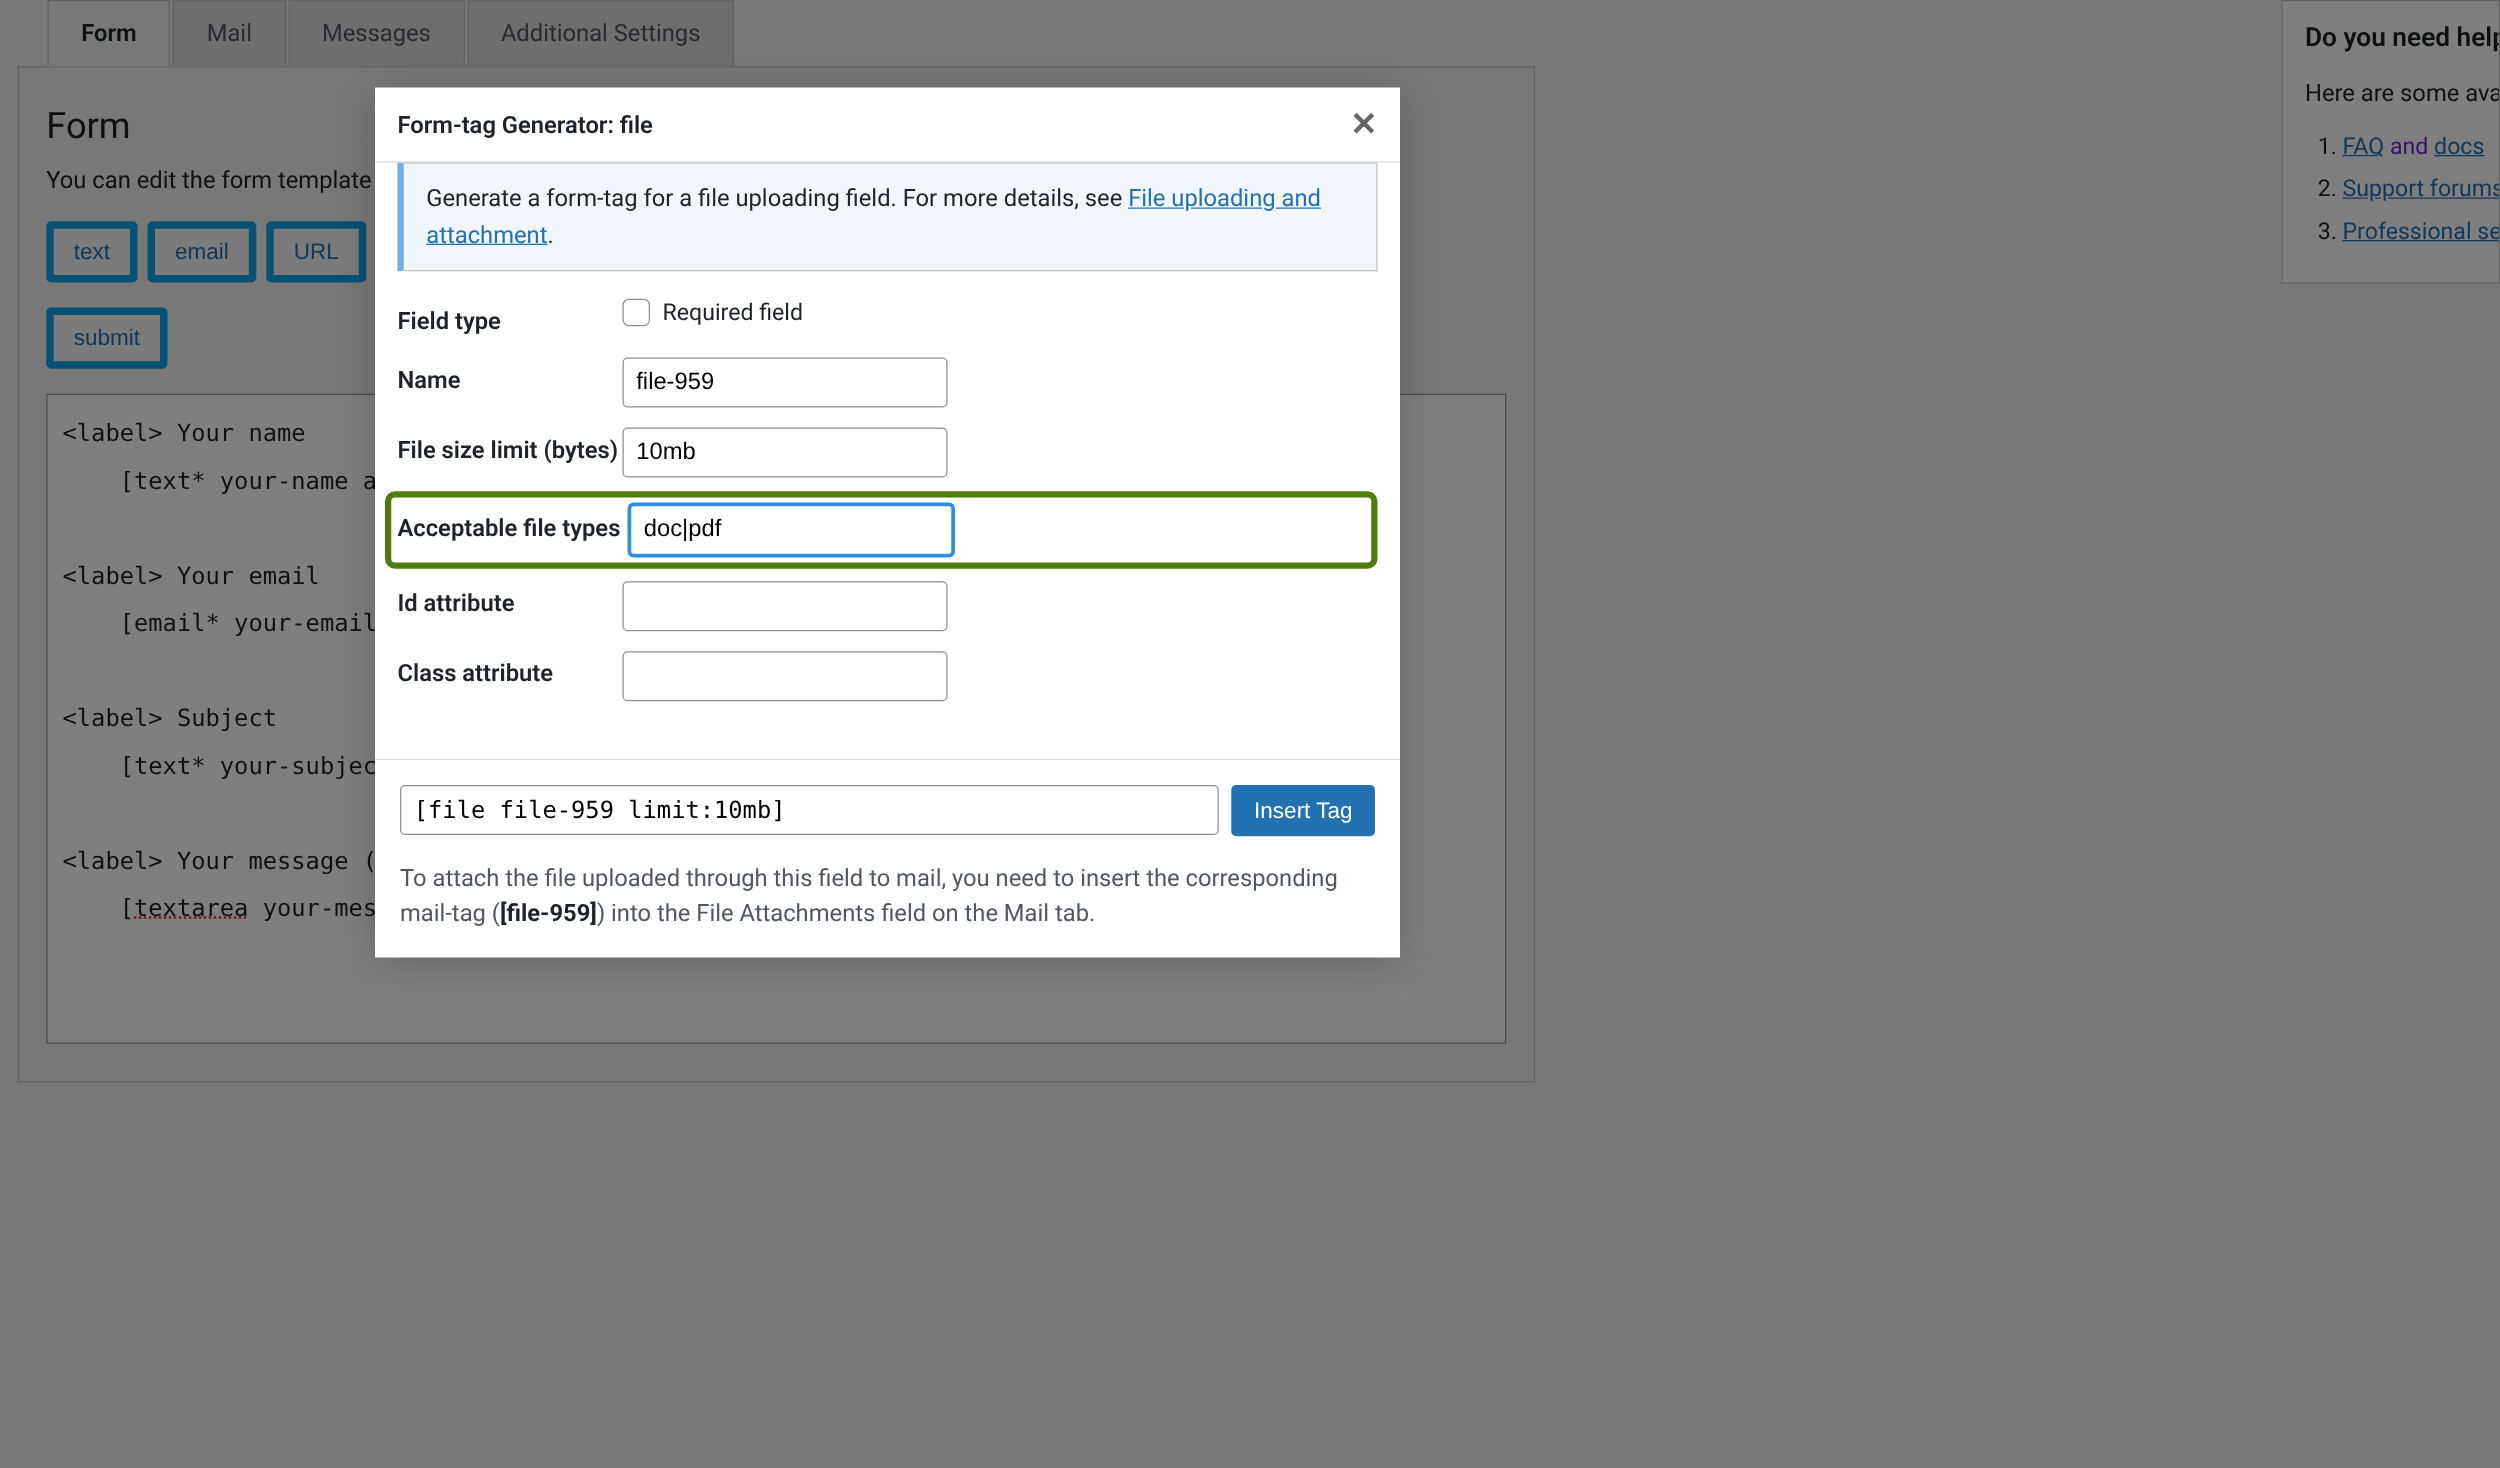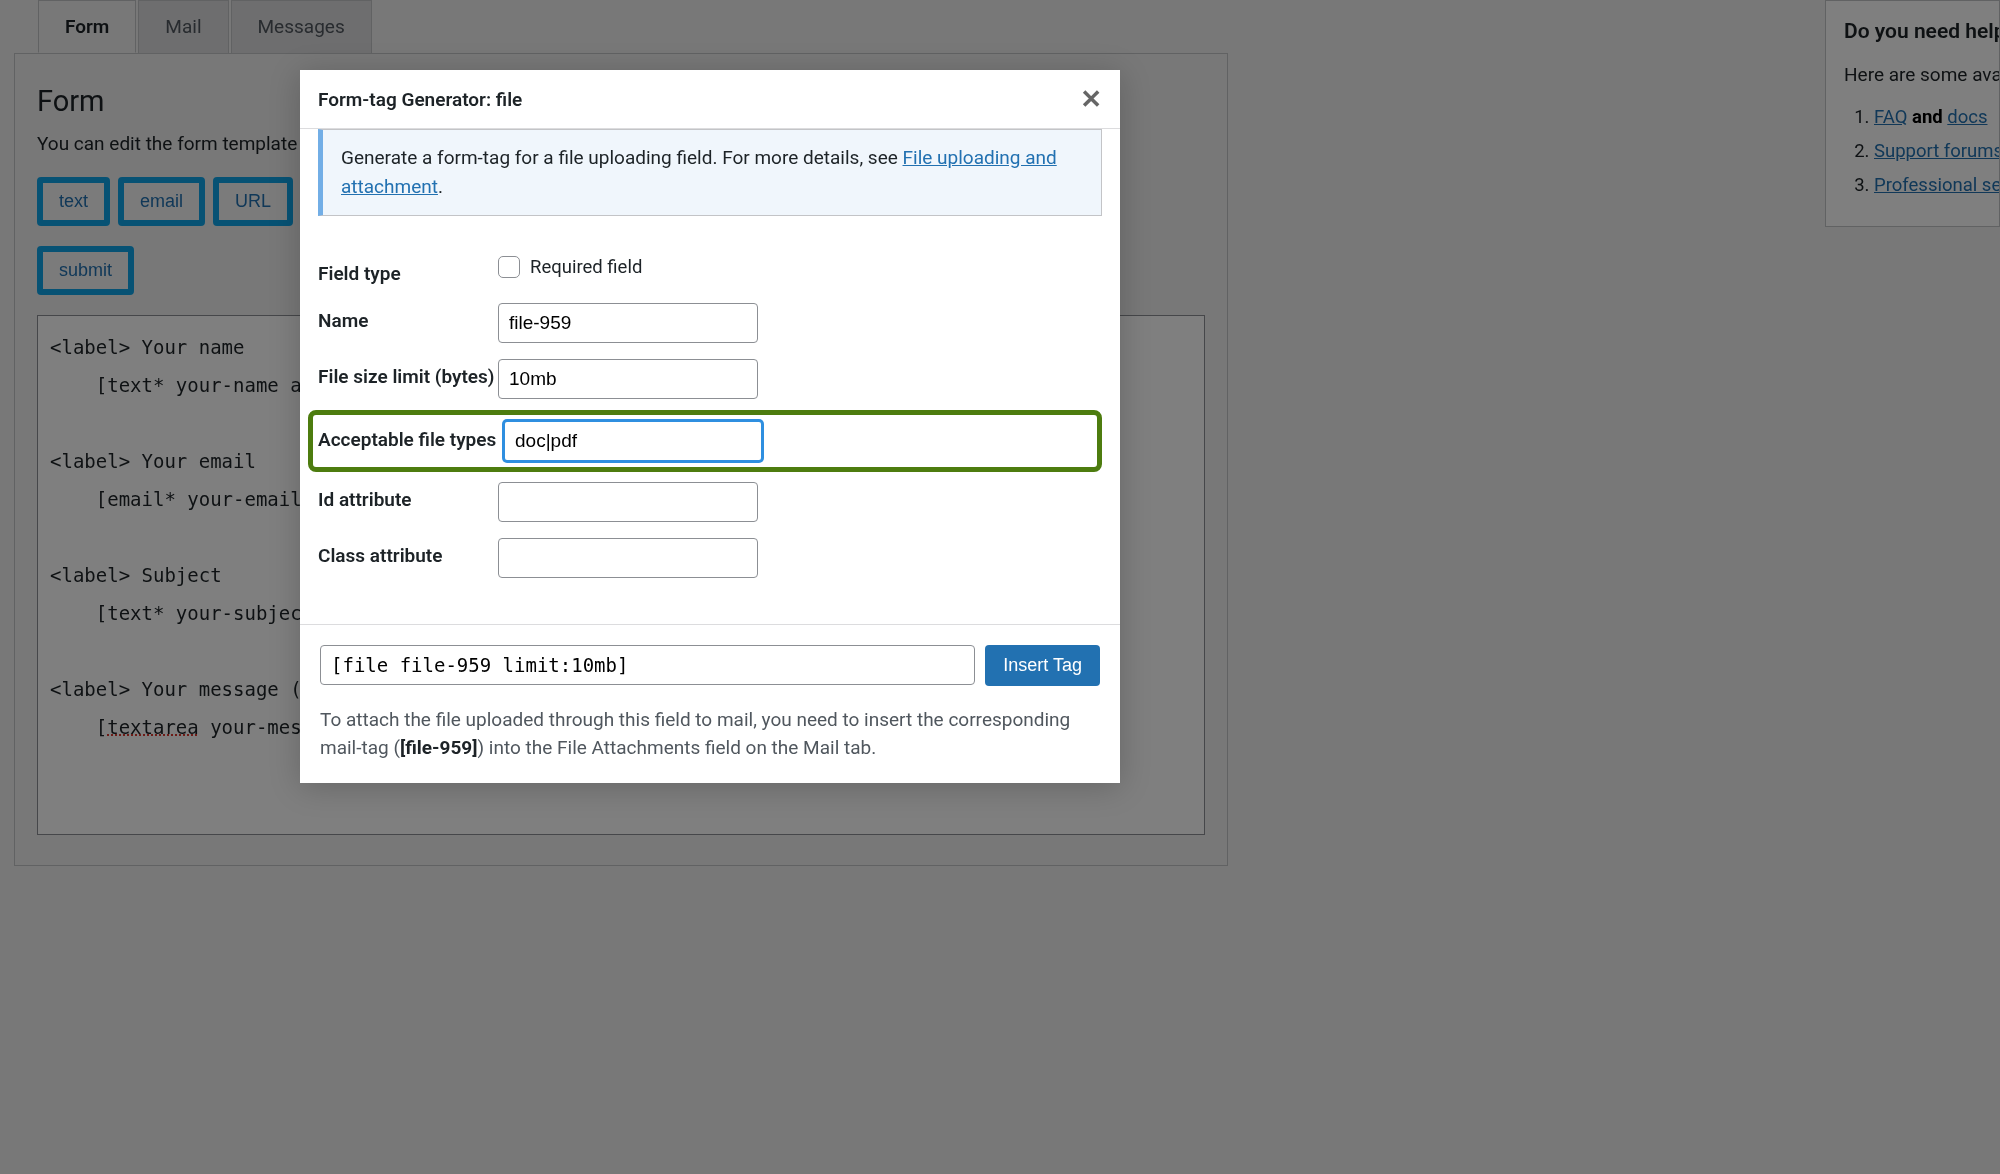--- a/index.html
+++ b/index.html
@@ -89,21 +89,21 @@
   background: #fff;
   border: 1px solid #c3c4c7;
   padding: 18px 0 18px 18px;
   overflow: hidden;
 }
 .help-box h3 { font-size: 21px; font-weight: 600; margin-bottom: 20px; white-space: nowrap;}
 .help-box p { font-size: 19px; margin-bottom: 20px; white-space: nowrap;}
 .help-box ol { padding-left: 30px; }
 .help-box li { margin-bottom: 12px; white-space: nowrap;}
 .help-box a { color: #2271b1; text-decoration: underline; }
-.help-box .nolink { color: #000000; text-decoration:none;font-weight:bold;}
+.help-box .nolink { color: #6d28d9; text-decoration:none;}
 
 .modal {
   position: absolute;
   left: 300px;
   top: 70px;
   width: 820px;
   background: #fff;
   z-index: 10;
   box-shadow: 0 4px 30px rgba(0,0,0,.2);
 }
@@ -117,21 +117,21 @@
 .modal-header .title { font-size: 19px; font-weight: 600; }
 .modal-header .close { font-size: 26px; cursor: pointer; color: #666; font-weight:bold;}
 .modal-body { padding: 0 18px 30px; }
 .info-box {
   background: #f0f6fc;
   border-left: 5px solid #72aee6;
   border-top: 1px solid #c3c4c7;
   border-right: 1px solid #c3c4c7;
   border-bottom: 1px solid #c3c4c7;
   padding: 14px 18px;
-  margin-bottom: 40px;
+  margin-bottom: 22px;
   font-size: 19px;
   line-height: 1.5;
 }
 .info-box a { color: #2271b1; text-decoration: underline; }
 .field-row {
   display: flex;
   align-items: flex-start;
   margin-bottom: 16px;
 }
 .field-row.highlight {
@@ -196,20 +196,21 @@
 .underline-red { text-decoration: underline; text-decoration-color: #d93025; text-decoration-style: dotted;}
 </style>
 </head>
 <body>
 
 <div class="page">
   <div class="tabs">
     <div class="tab active">Form</div>
     <div class="tab">Mail</div>
     <div class="tab">Messages</div>
+    <div class="tab">Additional Settings</div>
   </div>
 
   <div class="panel">
     <h2>Form</h2>
     <p>You can edit the form template he</p>
     <div class="tag-row">
       <button class="tag-btn">text</button>
       <button class="tag-btn">email</button>
       <button class="tag-btn">URL</button>
       <button class="tag-btn">tel</button>

